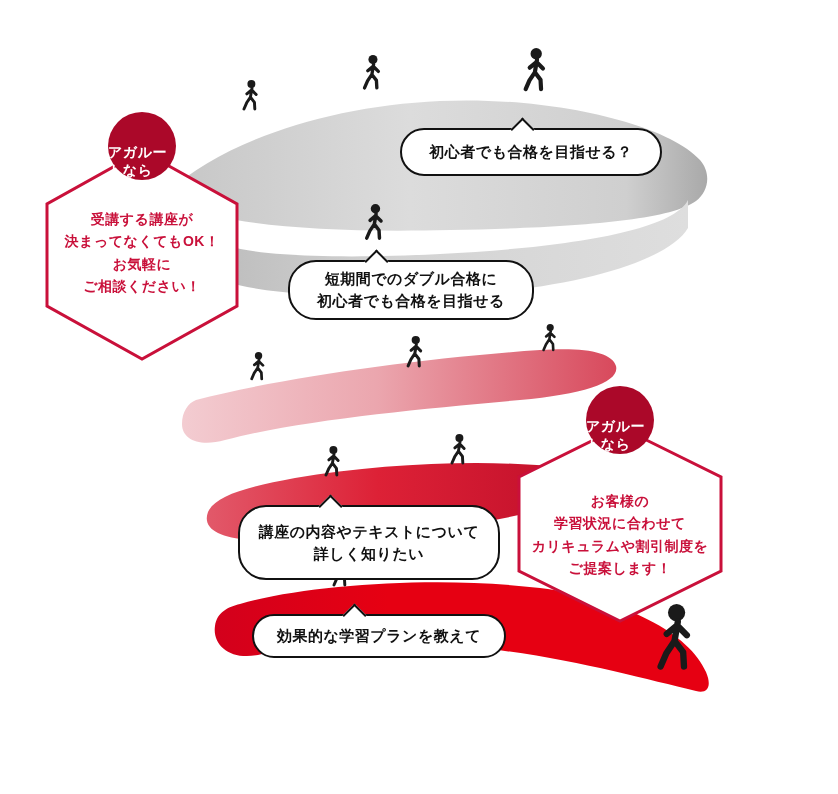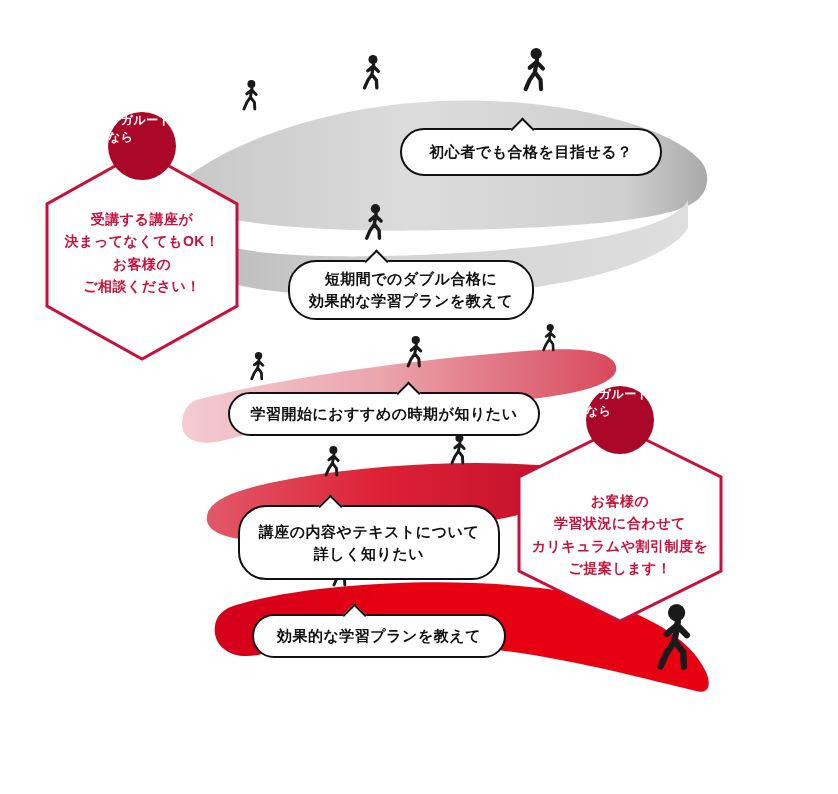--- a/index.html
+++ b/index.html
@@ -42,22 +42,22 @@
 
   
   .badge{position:absolute;z-index:3;}
   .badge svg{position:absolute;left:0;}
   .badge-circle{
     position:absolute;
     width:68px;height:68px;
     border-radius:50%;
     background:#ab0829;
     color:#ffffff;
-    display:flex;align-items:flex-start;justify-content:center;
-    font-size:12px;
+    display:flex;align-items:flex-end;justify-content:center;
+    font-size:14px;
     font-weight:bold;
     letter-spacing:0.5px;
     z-index:4;
   }
   .badge-text{
     position:absolute;
     left:0;width:100%;
     text-align:center;
     color:#c9103a;
     font-weight:bold;
@@ -145,27 +145,23 @@
   </svg>
 
   <div class="bubble" style="left:400px;top:128px;width:262px;height:48px;border-radius:24px;">
     <i class="tail" style="left:112px;"></i>
     <span>初心者でも合格を目指せる？</span>
   </div>
 
   <div class="bubble" style="left:288px;top:260px;width:246px;height:60px;">
     <i class="tail" style="left:78px;"></i>
     <span>短期間でのダブル合格に
-効果的な学習プランを教えて</span>
+初心者でも合格を目指せる</span>
   </div>
 
-  <div class="bubble" style="left:228px;top:392px;width:312px;height:44px;border-radius:22px;">
-    <i class="tail" style="left:170px;"></i>
-    <span>学習開始におすすめの時期が知りたい</span>
-  </div>
 
   <div class="bubble" style="left:238px;top:505px;width:262px;height:75px;">
     <i class="tail" style="left:82px;"></i>
     <span>講座の内容やテキストについて
 詳しく知りたい</span>
   </div>
 
   <div class="bubble" style="left:252px;top:614px;width:254px;height:44px;border-radius:22px;">
     <i class="tail" style="left:92px;"></i>
     <span>効果的な学習プランを教えて</span>
@@ -173,21 +169,21 @@
 
   <div class="badge" style="left:44px;top:112px;width:196px;height:252px;">
     <svg width="196" height="214" viewBox="0 0 196 214" style="top:36px;">
       <polygon points="98,3 193,56 193,158 98,211 3,158 3,56" fill="#ffffff" stroke="#c9103a" stroke-width="3"></polygon>
     </svg>
     <div class="badge-circle" style="left:64px;top:0px;">
       <span>アガルートなら</span>
     </div>
     <div class="badge-text" style="top:96px;">受講する講座が
 決まってなくてもOK！
-お客様の
+お気軽に
 ご相談ください！</div>
   </div>
 
   <div class="badge" style="left:516px;top:384px;width:208px;height:252px;">
     <svg width="208" height="200" viewBox="0 0 208 200" style="top:40px;">
       <polygon points="104,3 205,53 205,147 104,197 3,147 3,53" fill="#ffffff" stroke="#c9103a" stroke-width="3"></polygon>
     </svg>
     <div class="badge-circle" style="left:70px;top:2px;">
       <span>アガルートなら</span>
     </div>

